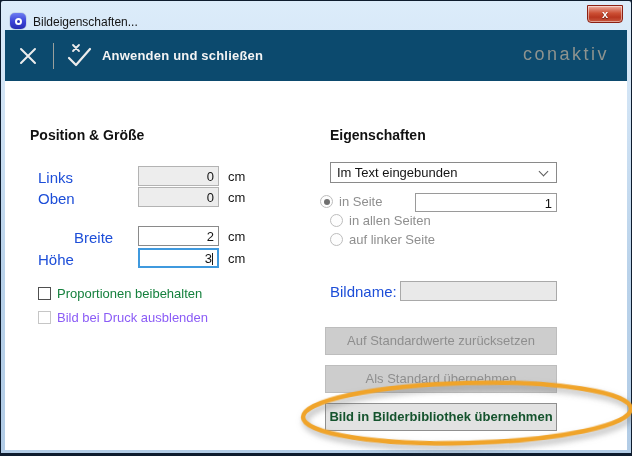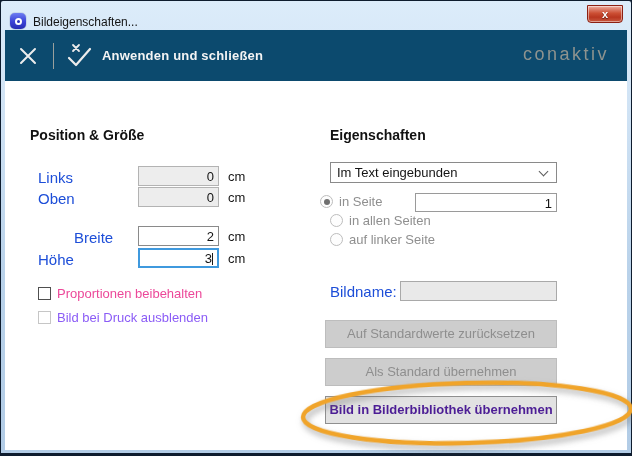--- a/index.html
+++ b/index.html
@@ -32,34 +32,34 @@
   .field{position:absolute;height:20px;font-size:13px;color:#141414;text-align:right;
          padding:2px 4px 0 4px;line-height:16px;}
   .field.disabled{background:#ededed;border:1px solid #b3b3b3;}
   .field.enabled{background:#fff;border:1px solid #8a8a8a;}
   .field.focused{background:#fff;border:2px solid #3f99de;padding-top:1px;}
   .caret{display:inline-block;width:1px;height:12px;background:#1a1a1a;vertical-align:-2px;}
   .unit{position:absolute;font-size:13px;color:#141414;font-weight:bold;}
   .cb-row{position:absolute;display:flex;align-items:center;}
   .cb-box{width:13px;height:13px;background:#fff;border:1px solid #4f4f4f;margin-right:6px;}
   .cb-row.disabled .cb-box{border-color:#c6c6c6;}
-  .cb-label{font-size:13px;color:#ec4899;}
+  .cb-label{font-size:13px;color:#15803d;}
   .cb-row.disabled .cb-label{color:#8b5cf6;}
   .select{position:absolute;background:#fff;border:1px solid #8a8a8a;height:21px;
           font-size:13px;color:#141414;padding:2px 6px 0 6px;cursor:pointer;}
   .select-arrow{position:absolute;right:9px;top:5px;width:7px;height:7px;
                 border-right:1.4px solid #5c5c5c;border-bottom:1.4px solid #5c5c5c;transform:rotate(45deg);}
   .radio-row{position:absolute;display:flex;align-items:center;}
   .radio-dot{width:13px;height:13px;border:1px solid #bdbdbd;border-radius:50%;background:#fdfdfd;
              margin-right:6px;display:flex;align-items:center;justify-content:center;}
   .radio-dot.selected::after{content:"";width:6px;height:6px;border-radius:50%;background:#6f6f6f;}
   .radio-label{font-size:13px;color:#8f8f8f;}
-  .btn{position:absolute;width:232px;height:28px;font-size:13px;text-align:center;line-height:26px;cursor:default;}
+  .btn{position:absolute;width:232px;height:28px;font-size:13px;text-align:center;line-height:26px;cursor:default;margin-top:7px;}
   .btn.disabled{background:#cdcdcd;border:1px solid #bdbdbd;color:#8e8e8e;}
-  .btn.enabled{background:#e2e2e2;border:1px solid #8f8f8f;color:#4c1d95;cursor:pointer;}
+  .btn.enabled{background:#e2e2e2;border:1px solid #8f8f8f;color:#14532d;cursor:pointer;}
   .bold-lbl{font-weight:normal;}
   .annot{position:absolute;inset:0;pointer-events:none;z-index:50;}
   .annot ellipse{filter:drop-shadow(2px 4px 3px rgba(110,110,110,.55));}
 </style>
 </head>
 <body>
 
 <div class="win">
   <div class="frame"></div>
 

